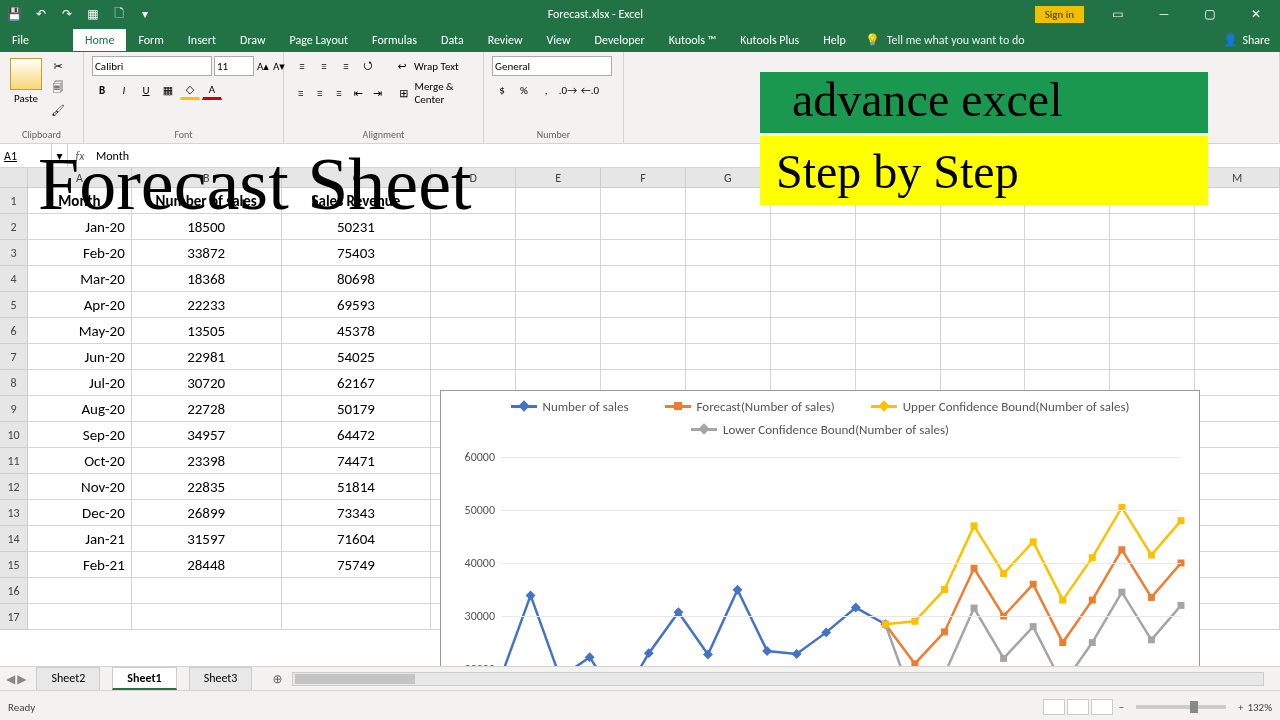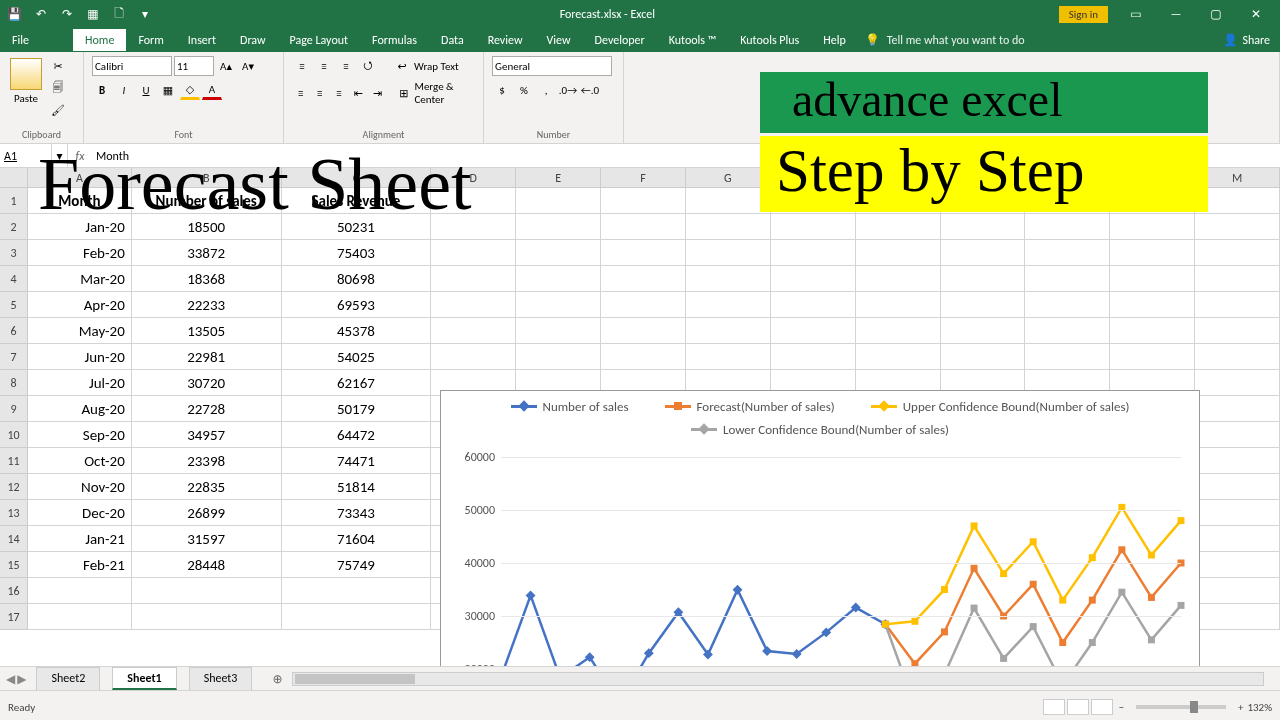--- a/index.html
+++ b/index.html
@@ -3,21 +3,21 @@
 <meta charset="utf-8">
 <style>
 * { box-sizing: border-box; margin: 0; padding: 0; font-family: 'Segoe UI', Calibri, sans-serif; }
 body { width: 1280px; height: 720px; background: #fff; overflow: hidden; position: relative; font-size: 12px; }
 
 
 .titlebar { background: #217346; height: 28px; display: flex; align-items: center; color: #fff; padding: 0 4px; }
 .titlebar .qat { display: flex; gap: 4px; align-items: center; }
 .titlebar .qat > * { width: 22px; height: 22px; display: flex; align-items: center; justify-content: center; cursor: pointer; }
 .titlebar .title { flex: 1; text-align: center; font-size: 12px; }
-.titlebar .right { display: flex; gap: 0; align-items: center; }
+.titlebar .right { display: flex; gap: 6px; align-items: center; }
 .titlebar .signin { background: #f0c000; color: #333; padding: 2px 10px; font-size: 11px; margin-right: 8px; }
 .titlebar .winbtn { width: 40px; height: 28px; display: flex; align-items: center; justify-content: center; }
 
 
 .ribbon-tabs { background: #217346; height: 24px; display: flex; align-items: center; color: #fff; font-size: 12px; }
 .ribbon-tabs .tab { padding: 4px 12px; cursor: pointer; }
 .ribbon-tabs .tab.active { background: #fff; color: #217346; margin-left: 32px; }
 .ribbon-tabs .tellme { margin-left: 8px; display: flex; align-items: center; gap: 6px; opacity: .9; }
 .ribbon-tabs .share { margin-left: auto; margin-right: 10px; display: flex; align-items: center; gap: 4px; }
 
@@ -25,26 +25,26 @@
 .ribbon { background: #f3f2f1; border-bottom: 1px solid #d4d4d4; height: 92px; display: flex; font-size: 11px; position: relative; }
 .group { border-right: 1px solid #d4d4d4; padding: 4px 8px 2px; display: flex; flex-direction: column; justify-content: space-between; }
 .group-label { text-align: center; color: #666; font-size: 10px; }
 .group-body { display: flex; gap: 4px; align-items: flex-start; }
 .vstack { display: flex; flex-direction: column; gap: 2px; }
 .hstack { display: flex; gap: 2px; align-items: center; }
 .big-btn { display: flex; flex-direction: column; align-items: center; gap: 2px; padding: 2px; cursor: pointer; }
 .big-btn .icon { width: 32px; height: 32px; }
 .small-btn { width: 20px; height: 20px; border: 1px solid transparent; display: flex; align-items: center; justify-content: center; cursor: pointer; }
 select, .combo { border: 1px solid #ababab; background: #fff; height: 20px; font-size: 11px; padding: 0 2px; }
-.font-name { width: 80px; }
+.font-name { width: 120px; }
 .font-size { width: 40px; }
 
 
 .overlay-green { position: absolute; background: #1a9850; color: #000; font-family: Georgia, serif; font-size: 48px; padding: 0 32px 6px; z-index: 60; }
-.overlay-yellow { position: absolute; background: #ffff00; color: #000; font-family: Georgia, serif; font-size: 61px; padding: 0 16px 6px; z-index: 60; }
+.overlay-yellow { position: absolute; background: #ffff00; color: #000; font-family: Georgia, serif; font-size: 48px; padding: 8px 16px 6px; z-index: 60; }
 .overlay-big { position: absolute; color: #000; font-family: Georgia, serif; font-size: 74px; z-index: 60; white-space: nowrap; }
 
 
 .formula-row { height: 24px; display: flex; border-bottom: 1px solid #d4d4d4; background: #fff; align-items: stretch; }
 .name-box { width: 52px; border-right: 1px solid #d4d4d4; padding: 2px 4px; display: flex; align-items: center; font-size: 12px; text-decoration: underline; }
 .name-dd { width: 16px; border-right: 1px solid #d4d4d4; display: flex; align-items: center; justify-content: center; }
 .fx-icon { width: 24px; display: flex; align-items: center; justify-content: center; font-style: italic; color: #666; }
 .formula-input { flex: 1; padding: 2px 4px; display: flex; align-items: center; font-size: 12px; }
 
 

